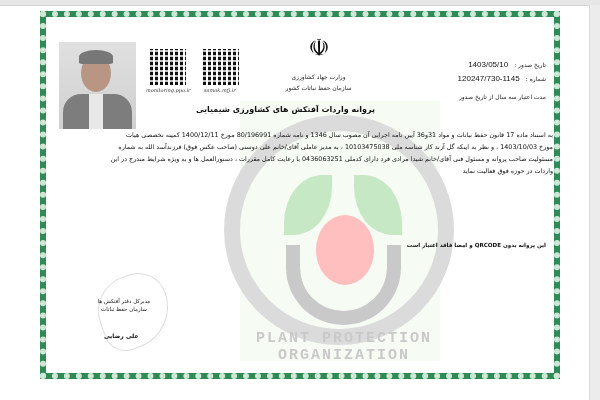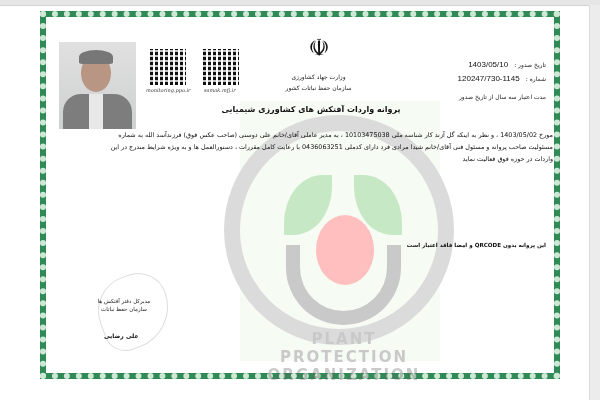--- a/index.html
+++ b/index.html
@@ -20,27 +20,27 @@
      repeating-linear-gradient(90deg,#111 0 3px,#fff 3px 5px),#fff;}
   .qr::after{content:"";position:absolute;inset:0;background:repeating-linear-gradient(0deg,transparent 0 3px,rgba(255,255,255,.75) 3px 5px);}
   .qr1{left:104px;top:32px;}
   .qr2{left:157px;top:32px;}
   .qrlabel{position:absolute;font-family:"DejaVu Serif",serif;font-style:italic;font-size:5px;color:#333;}
   .emblem{position:absolute;left:262px;top:17px;width:22px;height:28px;color:#111;font-size:24px;line-height:28px;text-align:center;font-family:"DejaVu Serif",serif;}
   .ministry{position:absolute;left:220px;top:54px;width:105px;text-align:center;font-size:6px;color:#222;line-height:11px;direction:rtl;}
   .meta{position:absolute;right:8px;top:40px;width:160px;direction:rtl;font-size:6px;color:#222;}
   .meta .row{height:14px;display:flex;gap:6px;align-items:center;}
   .meta .val{font-family:"Liberation Sans",sans-serif;font-size:8px;color:#111;}
-  .title{position:absolute;left:150px;top:88px;width:230px;text-align:center;direction:rtl;font-weight:bold;font-size:8px;color:#111;}
+  .title{position:absolute;left:150px;top:88px;width:230px;text-align:left;direction:rtl;font-weight:bold;font-size:8px;color:#111;}
   .body{position:absolute;left:12px;top:112px;width:495px;direction:rtl;text-align:justify;font-size:6.4px;line-height:12px;color:#111;}
   .note{position:absolute;right:8px;top:225px;direction:rtl;font-size:5.6px;font-weight:bold;color:#111;}
   .sig{position:absolute;left:38px;top:280px;width:80px;text-align:center;direction:rtl;font-size:5.5px;line-height:8px;color:#222;}
   .signame{position:absolute;left:58px;top:315px;font-size:6px;font-weight:bold;direction:rtl;color:#111;}
   .scribble{position:absolute;left:52px;top:258px;width:70px;height:70px;border:1px solid #bbb;border-radius:50% 40% 60% 30%;transform:rotate(-20deg);opacity:.5;}
-  .watermark{position:absolute;left:168px;top:28px;width:260px;height:330px;opacity:.35;pointer-events:none;}
+  .watermark{position:absolute;left:168px;top:28px;width:260px;height:330px;opacity:.35;pointer-events:none;font-family:Liberation Mono, monospace;}
   .wm-bg{position:absolute;left:26px;top:56px;width:200px;height:260px;background:#e6f4e0;}
   .wm-ring{position:absolute;left:10px;top:70px;width:230px;height:230px;border:16px solid #999;border-radius:50%;box-sizing:border-box;}
   .wm-leaf1{position:absolute;left:70px;top:130px;width:48px;height:60px;background:#5ec05a;border-radius:80% 0 80% 0;}
   .wm-leaf2{position:absolute;left:140px;top:130px;width:48px;height:60px;background:#5ec05a;border-radius:0 80% 0 80%;}
   .wm-bug{position:absolute;left:102px;top:170px;width:58px;height:70px;background:#ff4a4a;border-radius:50%;}
   .wm-hands{position:absolute;left:72px;top:200px;width:115px;height:80px;border:14px solid #666;border-top:none;border-radius:0 0 60px 60px;box-sizing:border-box;}
   .wm-text{position:absolute;left:40px;top:285px;width:180px;text-align:center;font-size:15px;font-weight:bold;color:#666;letter-spacing:2px;}
 </style>
 </head>
 <body>
@@ -88,21 +88,22 @@
           <span class="val">120247/730-1145</span>
         </div>
       <div class="row" style="margin-top:4px;">
           <span>مدت اعتبار سه سال از تاریخ صدور</span>
         </div>
     </div>
 
     <div class="title">پروانه واردات آفتکش های کشاورزی شیمیایی</div>
 
     <div class="body">
-      <div>مورخ 1403/05/02 ، و نظر به اینکه گل آزند کار شناسه ملی 10103475038 ، به مدیر عاملی آقای/خانم علی دوستی (صاحب عکس فوق) فرزندآسد الله به شماره</div>
+      <div>به استناد ماده 17 قانون حفظ نباتات و مواد 31و36 آیین نامه اجرایی آن مصوب سال 1346 و نامه شماره 80/196991 مورخ 1400/12/11 کمیته تخصصی هیات</div>
+      <div>مورخ 1403/10/03 ، و نظر به اینکه گل آزند کار شناسه ملی 10103475038 ، به مدیر عاملی آقای/خانم علی دوستی (صاحب عکس فوق) فرزندآسد الله به شماره</div>
       <div>مسئولیت صاحب پروانه و مسئول فنی آقای/خانم شیدا مرادی فرد دارای کدملی 0436063251 با رعایت کامل مقررات ، دستورالعمل ها و به ویژه شرایط مندرج در این</div>
       <div>واردات در حوزه فوق فعالیت نماید</div>
     </div>
 
     <div class="note">این پروانه بدون QRCODE و امضا فاقد اعتبار است</div>
 
     <div class="scribble"></div>
     <div class="sig">
       <div>مدیرکل دفتر آفتکش ها</div>
       <div>سازمان حفظ نباتات</div>

